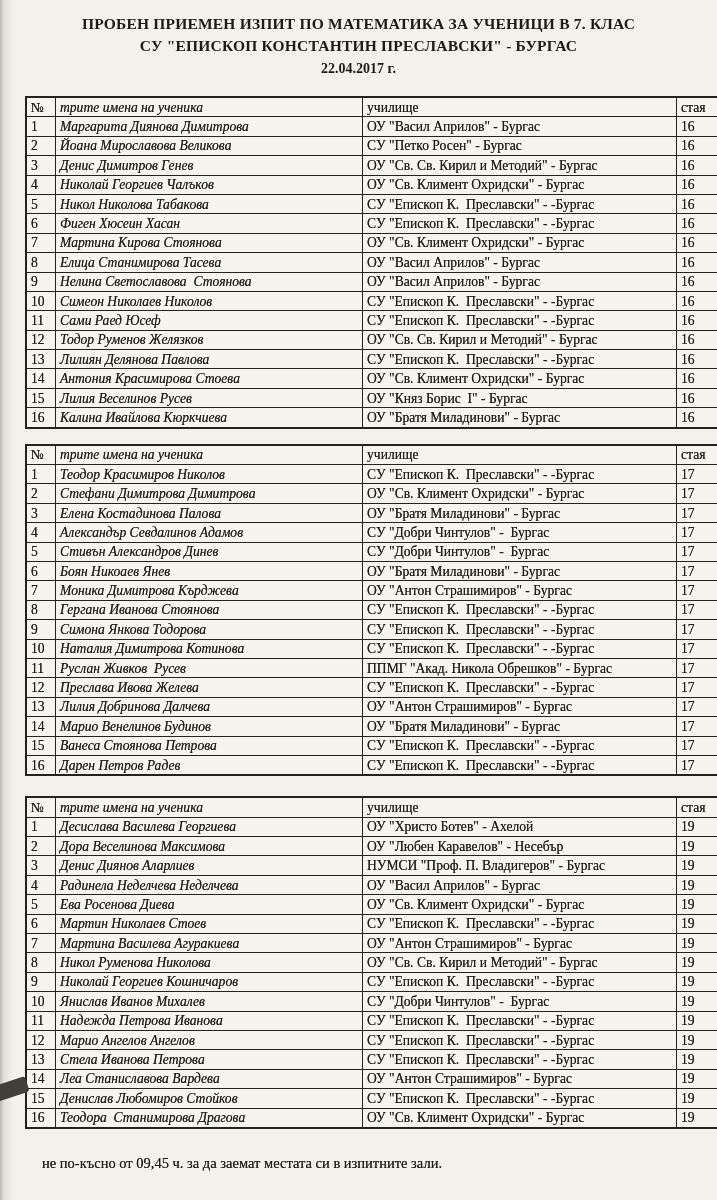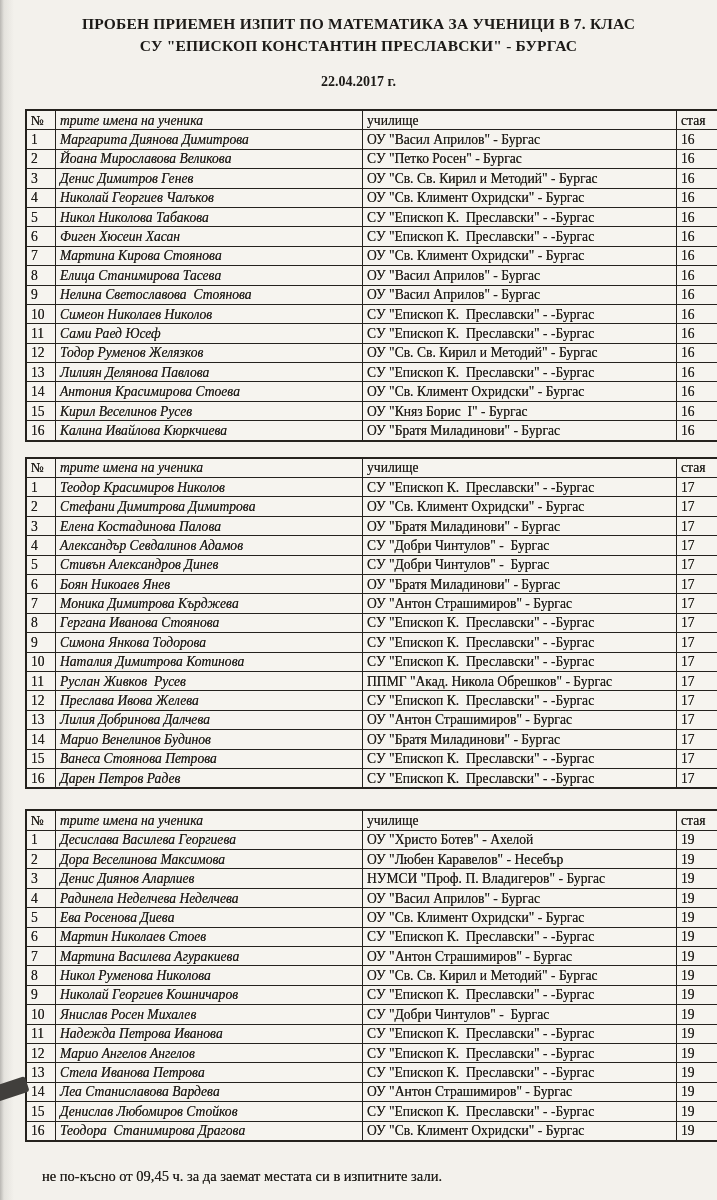--- a/index.html
+++ b/index.html
@@ -29,21 +29,21 @@
     font-size: 15.5px;
     font-weight: bold;
     letter-spacing: 0.2px;
     line-height: 22px;
     color: #1c1a17;
   }
   .title-date {
     font-size: 14px;
     font-weight: bold;
     line-height: 20px;
-    margin-top: 15px;
+    margin-top: 2px;
     color: #1c1a17;
   }
   table.roster {
     border-collapse: collapse;
     table-layout: fixed;
     width: 672px;
     margin: 0 0 0 25px;
     background: #f6f4ef;
   }
   table.roster.t1 { margin-top: 17px; }
@@ -192,21 +192,21 @@
           <td class="col-room">16</td>
         </tr>
         <tr>
           <td class="col-num">14</td>
           <td class="col-name">Антония Красимирова Стоева</td>
           <td class="col-school">ОУ "Св. Климент Охридски" - Бургас</td>
           <td class="col-room">16</td>
         </tr>
         <tr>
           <td class="col-num">15</td>
-          <td class="col-name">Кирил Веселинов Русев</td>
+          <td class="col-name">Лилия Веселинов Русев</td>
           <td class="col-school">ОУ "Княз Борис  I" - Бургас</td>
           <td class="col-room">16</td>
         </tr>
         <tr>
           <td class="col-num">16</td>
           <td class="col-name">Калина Ивайлова Кюркчиева</td>
           <td class="col-school">ОУ "Братя Миладинови" - Бургас</td>
           <td class="col-room">16</td>
         </tr>
       </tbody>
@@ -380,21 +380,21 @@
           <td class="col-room">19</td>
         </tr>
         <tr>
           <td class="col-num">9</td>
           <td class="col-name">Николай Георгиев Кошничаров</td>
           <td class="col-school">СУ "Епископ К.  Преславски" - -Бургас</td>
           <td class="col-room">19</td>
         </tr>
         <tr>
           <td class="col-num">10</td>
-          <td class="col-name">Янислав Росен Михалев</td>
+          <td class="col-name">Янислав Иванов Михалев</td>
           <td class="col-school">СУ "Добри Чинтулов" -  Бургас</td>
           <td class="col-room">19</td>
         </tr>
         <tr>
           <td class="col-num">11</td>
           <td class="col-name">Надежда Петрова Иванова</td>
           <td class="col-school">СУ "Епископ К.  Преславски" - -Бургас</td>
           <td class="col-room">19</td>
         </tr>
         <tr>

